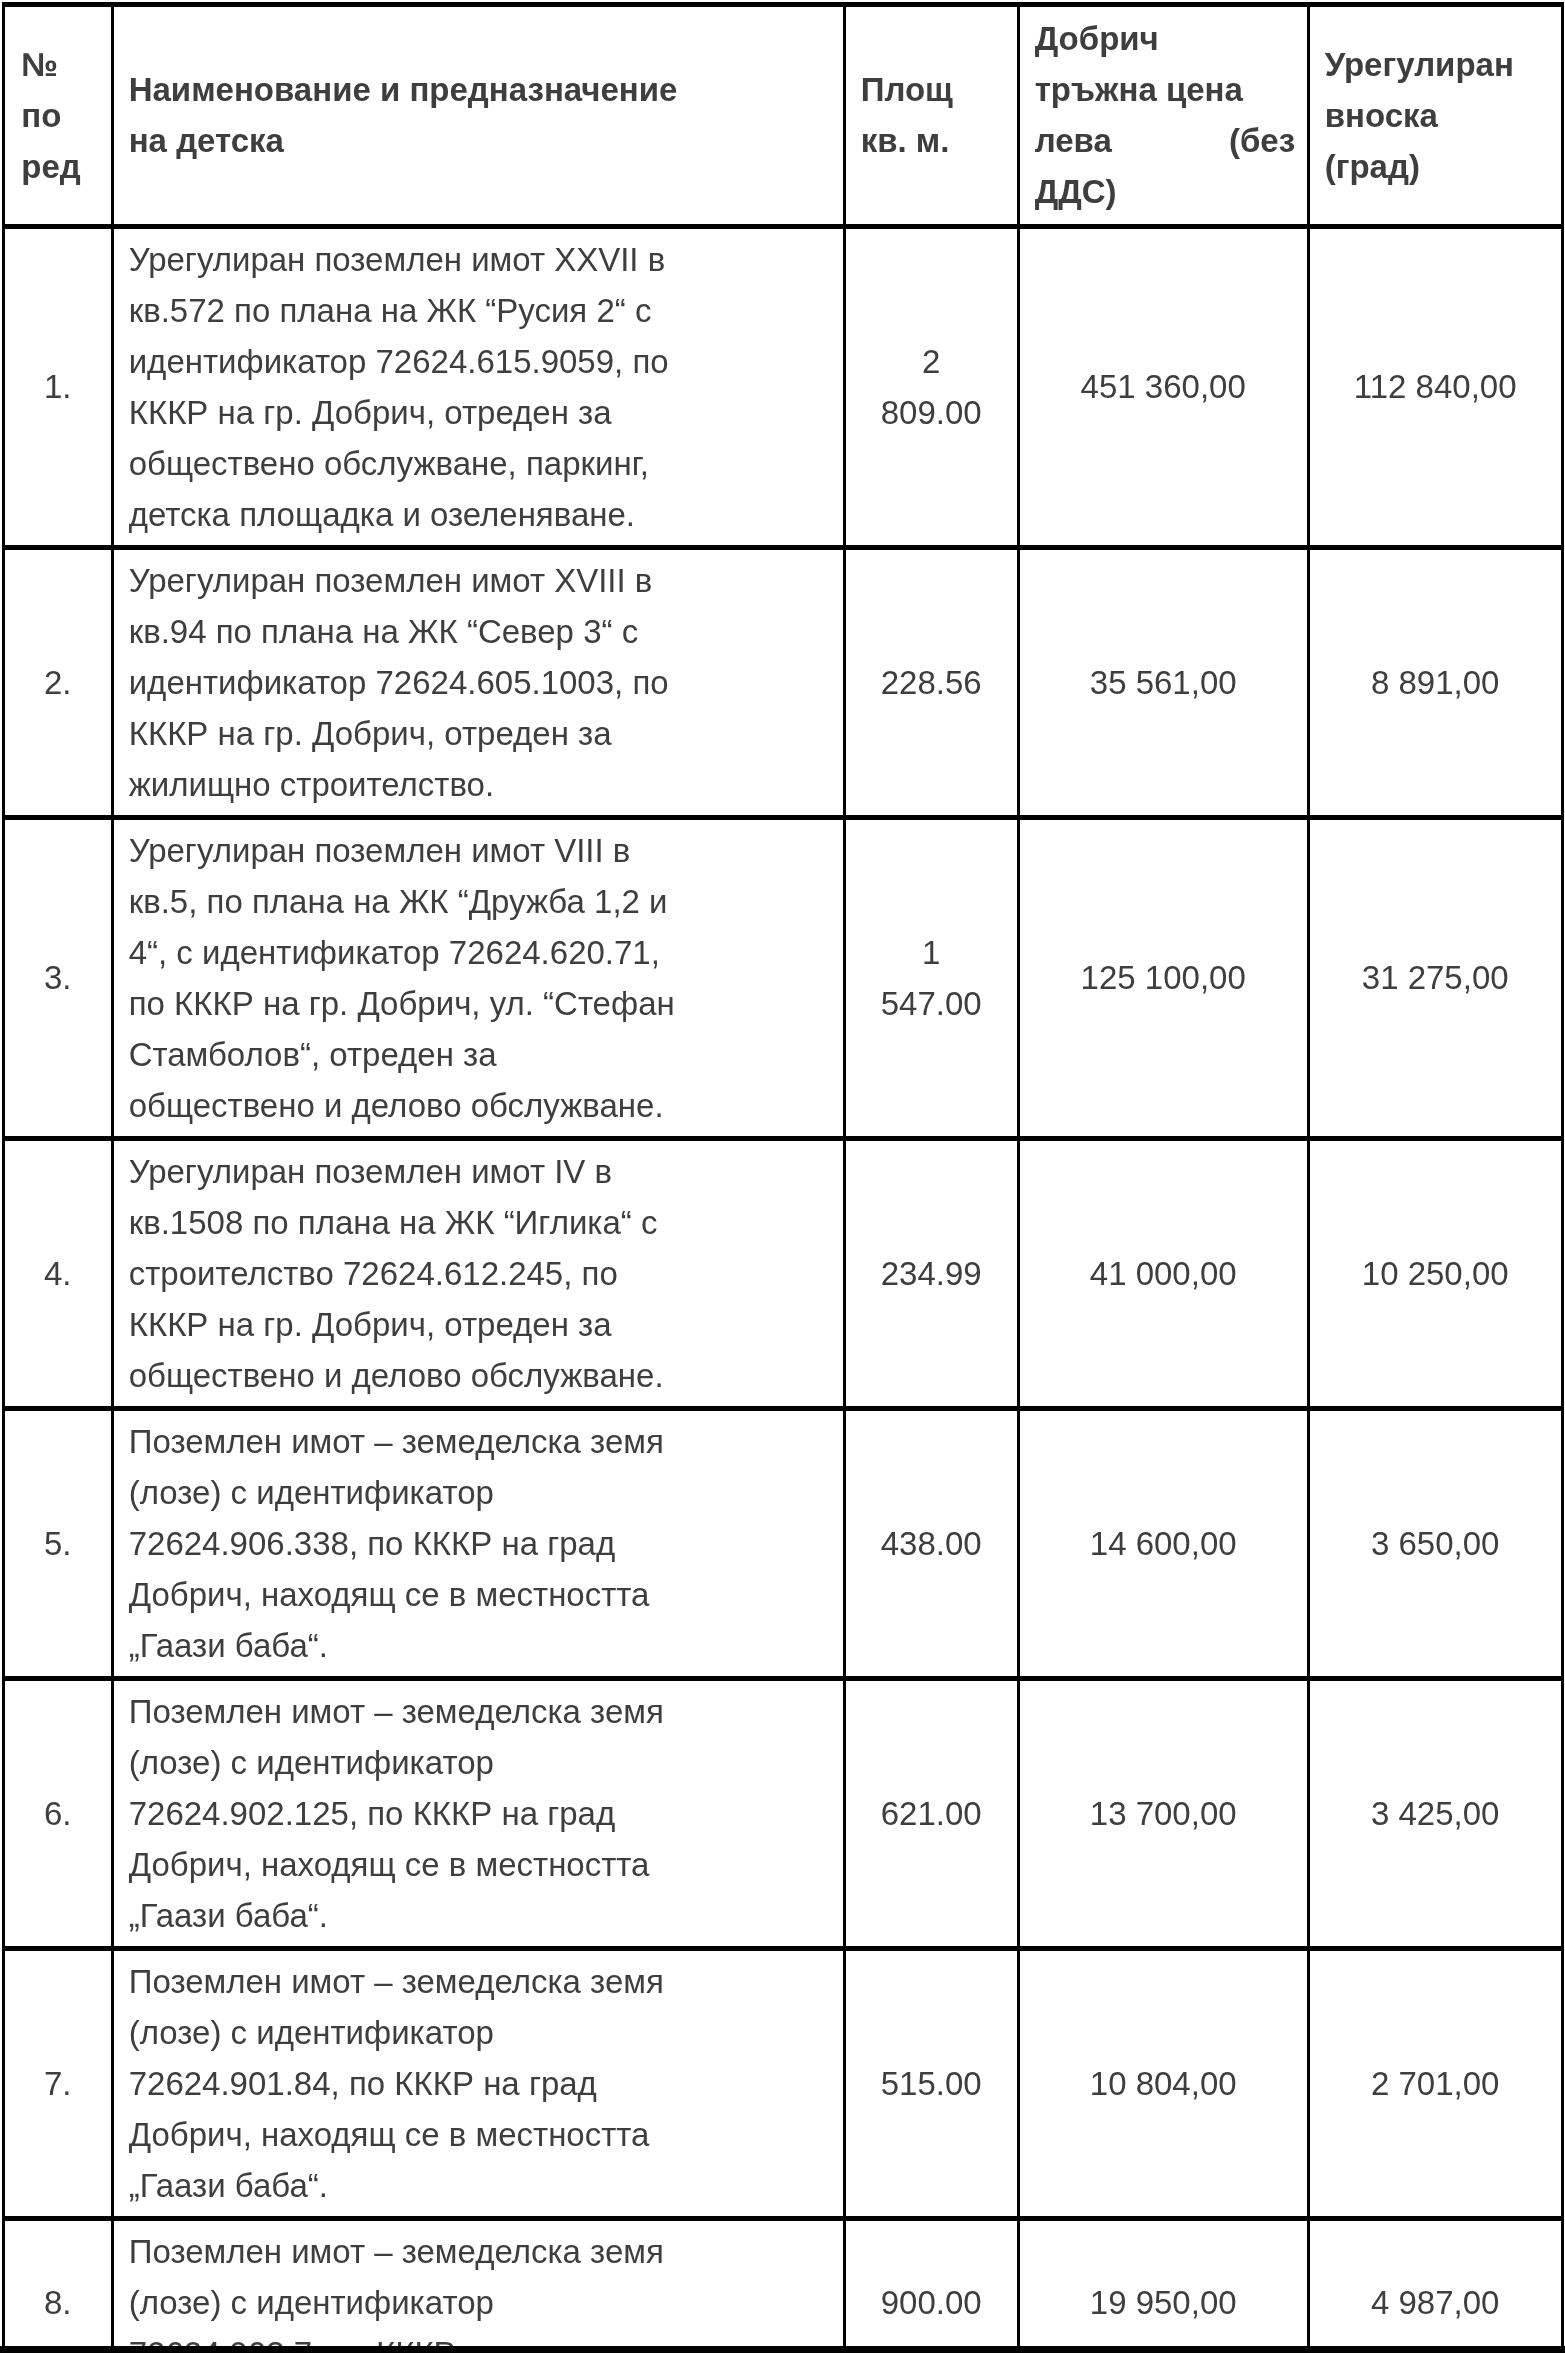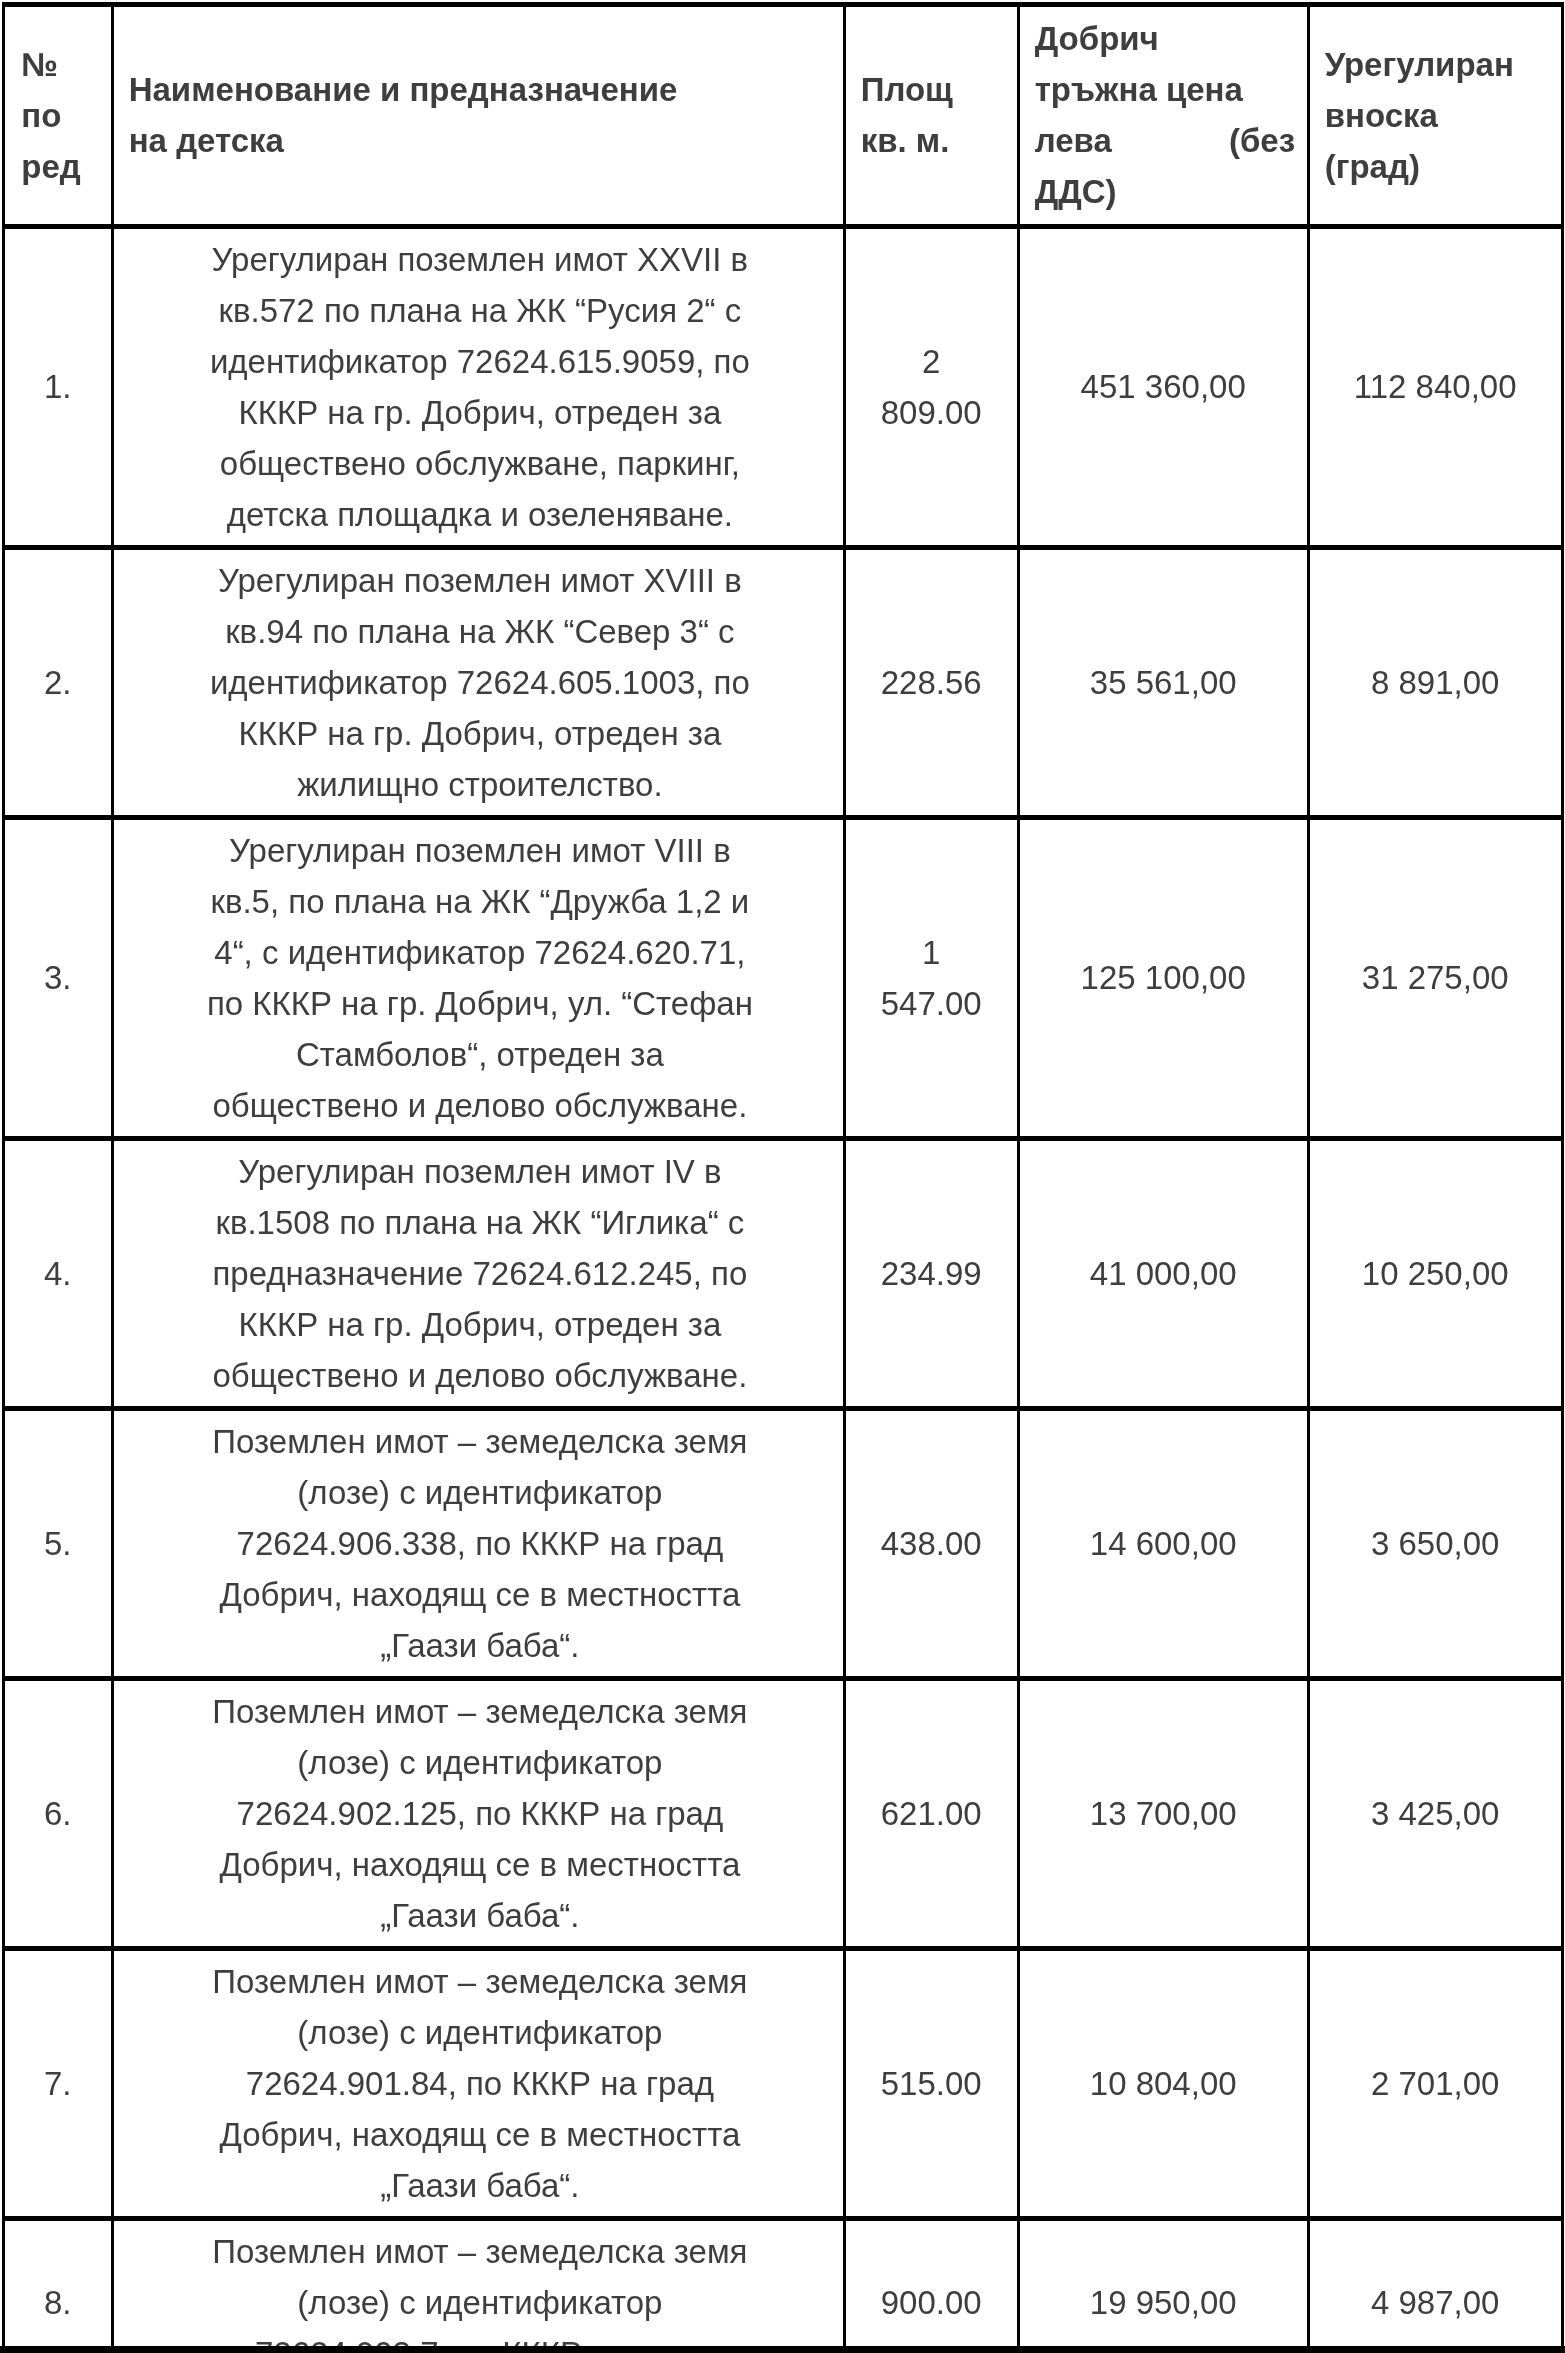--- a/index.html
+++ b/index.html
@@ -34,21 +34,21 @@
     background: #ffffff;
   }
   .props thead th {
     border-bottom-width: 5.8px;
     font-weight: bold;
     text-align: left;
     padding: 3.3px 11.6px 3.3px 15px;
   }
   .props th.h-num { padding-left: 16.6px; }
   .props td.desc {
-    text-align: center;
+    text-align: left;
     padding: 5px 11.6px 5px 15px;
   }
   .props td.num,
   .props td.area,
   .props td.price,
   .props td.deposit {
     text-align: center;
     padding: 3.3px 5px;
   }
   
@@ -164,21 +164,21 @@
           <div class="tline">547.00</div>
         </td>
       <td class="price">125 100,00</td>
       <td class="deposit">31 275,00</td>
     </tr>
     <tr class="row-4">
       <td class="num">4.</td>
       <td class="desc">
           <div class="tline">Урегулиран поземлен имот IV в</div>
           <div class="tline">кв.1508 по плана на ЖК “Иглика“ с</div>
-          <div class="tline">предназначение 72624.612.245, по</div>
+          <div class="tline">строителство 72624.612.245, по</div>
           <div class="tline">КККР на гр. Добрич, отреден за</div>
           <div class="tline">обществено и делово обслужване.</div>
         </td>
       <td class="area">
           <div class="tline">234.99</div>
         </td>
       <td class="price">41 000,00</td>
       <td class="deposit">10 250,00</td>
     </tr>
     <tr class="row-5">

